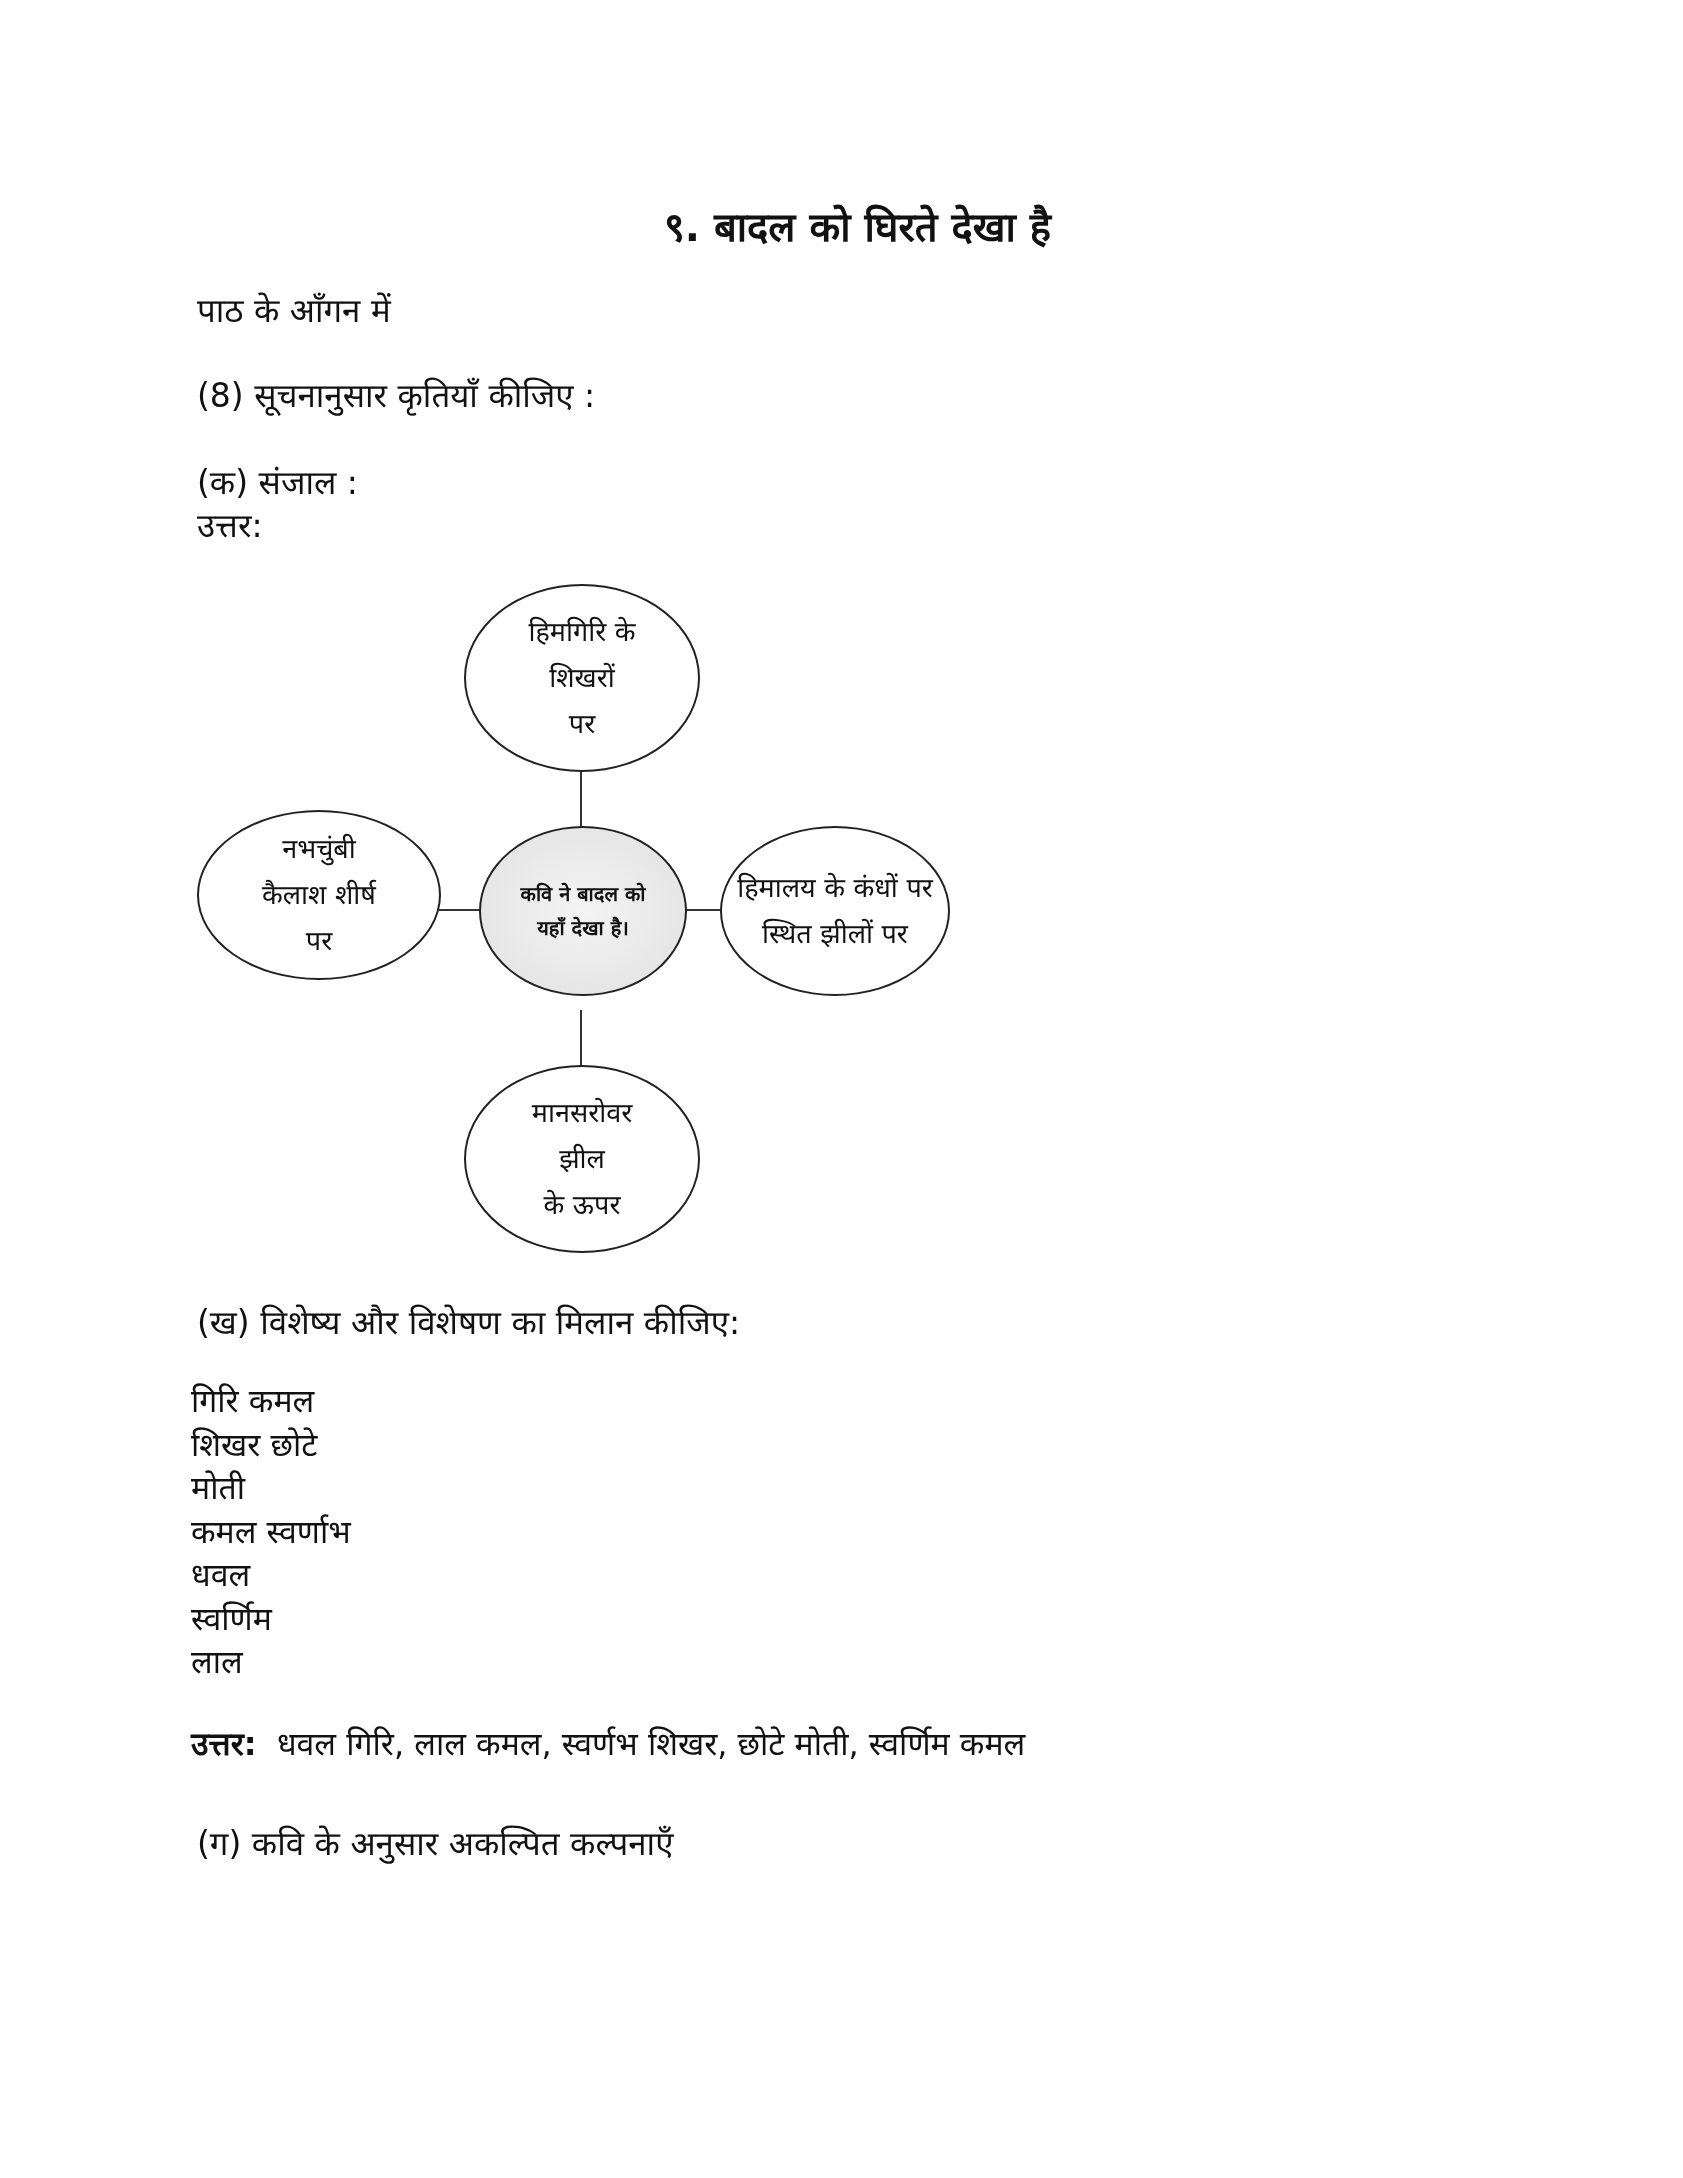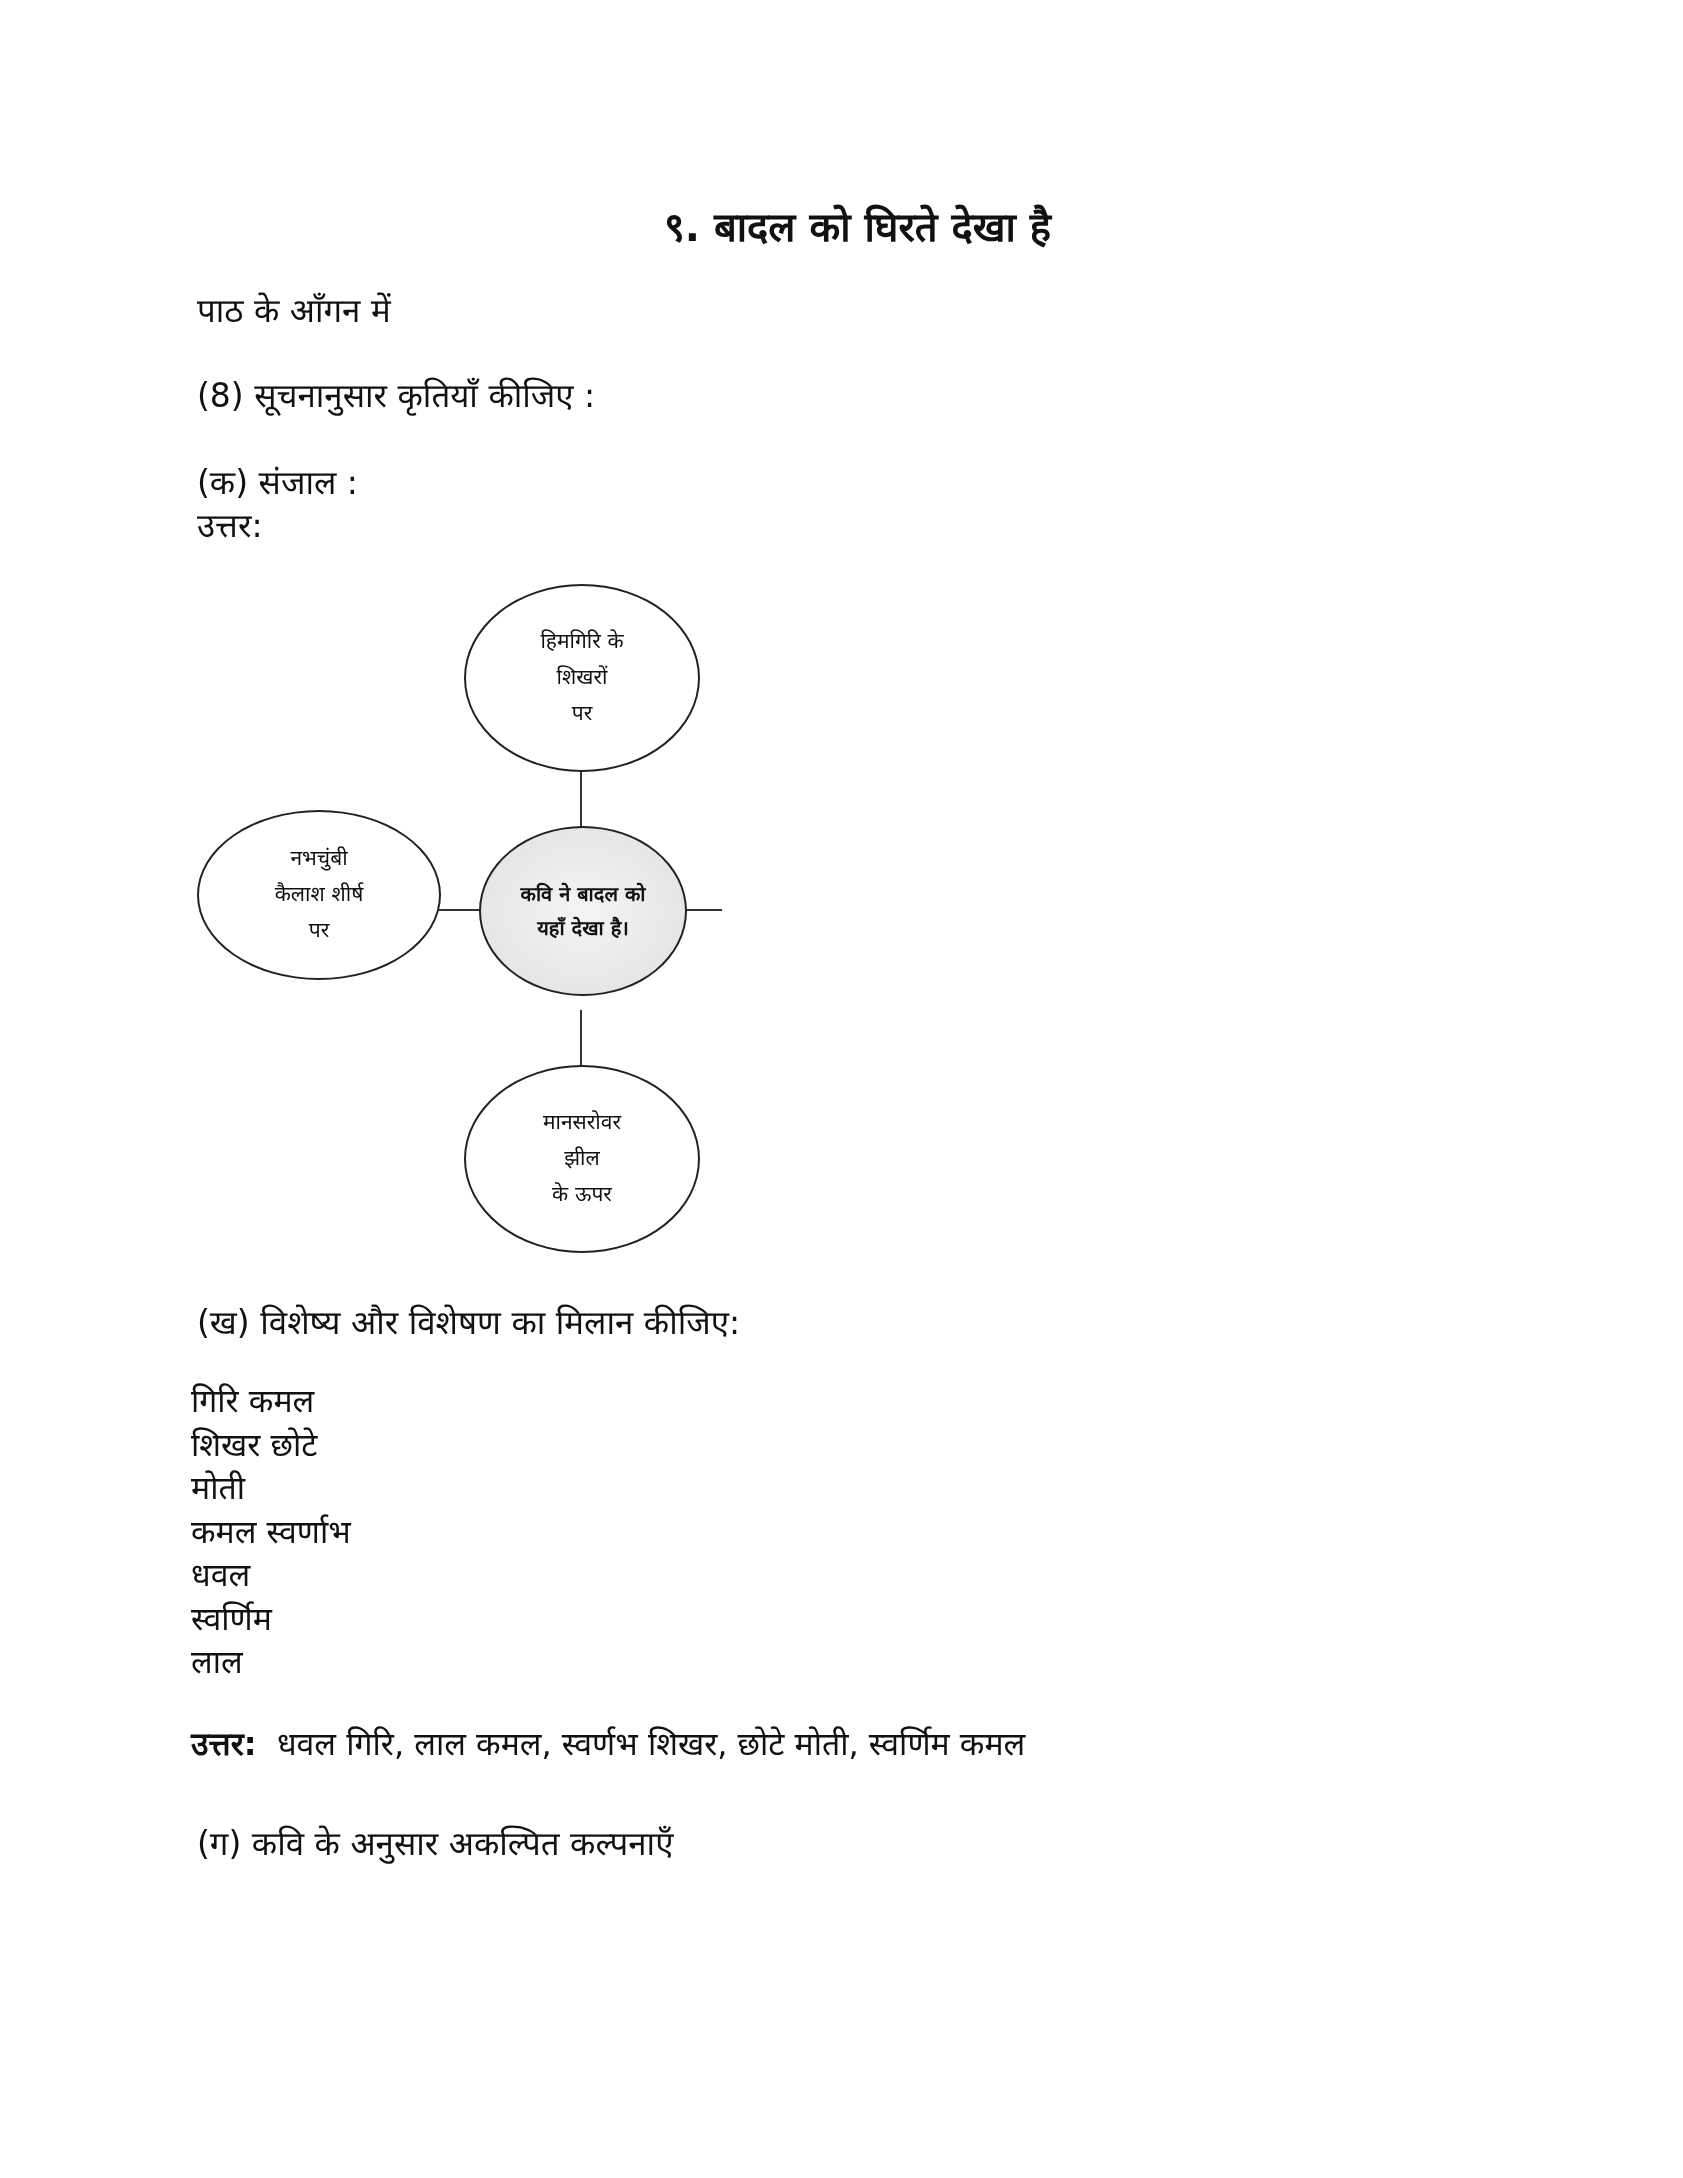--- a/index.html
+++ b/index.html
@@ -2,21 +2,21 @@
 <html><head>
 <meta charset="utf-8">
 <style>
   html,body{margin:0;padding:0;background:#fff;}
   body{width:1683px;height:2178px;position:relative;font-family:"DejaVu Sans","Liberation Sans",sans-serif;color:#111;overflow:hidden;}
   .abs{position:absolute;white-space:nowrap;}
   .title{left:16px;width:1683px;top:198px;text-align:center;font-size:40px;font-weight:bold;}
   .h{left:197px;font-size:33px;font-weight:normal;}
   .li{left:191px;font-size:32px;}
   .diagram{position:absolute;left:197px;top:574px;width:792px;height:693px;}
-  .node{position:absolute;border:2px solid #222;border-radius:50%;display:flex;align-items:center;justify-content:center;text-align:center;font-size:21px;line-height:1.7;white-space:pre-line;box-sizing:border-box;background:#fff;}
+  .node{position:absolute;border:2px solid #222;border-radius:50%;display:flex;align-items:center;justify-content:center;text-align:center;font-size:27px;line-height:1.7;white-space:pre-line;box-sizing:border-box;background:#fff;}
   .node.center{font-weight:bold;font-size:20px;background:radial-gradient(ellipse at center,#f4f4f4 0%,#e6e6e6 70%,#dcdcdc 100%);}
   .line{position:absolute;background:#333;}
   .ans-label{font-weight:bold;}
 </style>
 </head>
 <body>
 
 <div class="abs title">९. बादल को घिरते देखा है</div>
 <div class="abs h" style="top:287px">पाठ के आँगन में</div>
 <div class="abs h" style="top:372px">(8) सूचनानुसार कृतियाँ कीजिए :</div>
@@ -29,20 +29,22 @@
   <div class="line" style="left:242px;top:335px;width:42px;height:2px"></div>
   <div class="line" style="left:485px;top:335px;width:40px;height:2px"></div>
   <div class="node" style="left:267px;top:10px;width:236px;height:188px">हिमगिरि के
 शिखरों
 पर</div>
   <div class="node" style="left:0;top:236px;width:244px;height:170px">नभचुंबी
 कैलाश शीर्ष
 पर</div>
   <div class="node center" style="left:282px;top:252px;width:208px;height:170px">कवि ने बादल को
 यहाँ देखा है।</div>
+  <div class="node" style="left:523px;top:252px;width:230px;height:170px">हिमालय के कंधों पर
+स्थित झीलों पर</div>
   <div class="node" style="left:267px;top:491px;width:236px;height:188px">मानसरोवर
 झील
 के ऊपर</div>
 </div>
 
 <div class="abs h" style="top:1299px">(ख) विशेष्य और विशेषण का मिलान कीजिए:</div>
 <div class="abs li" style="top:1378px">गिरि कमल</div>
 <div class="abs li" style="top:1422px">शिखर छोटे</div>
 <div class="abs li" style="top:1465px">मोती</div>
 <div class="abs li" style="top:1509px">कमल स्वर्णाभ</div>

